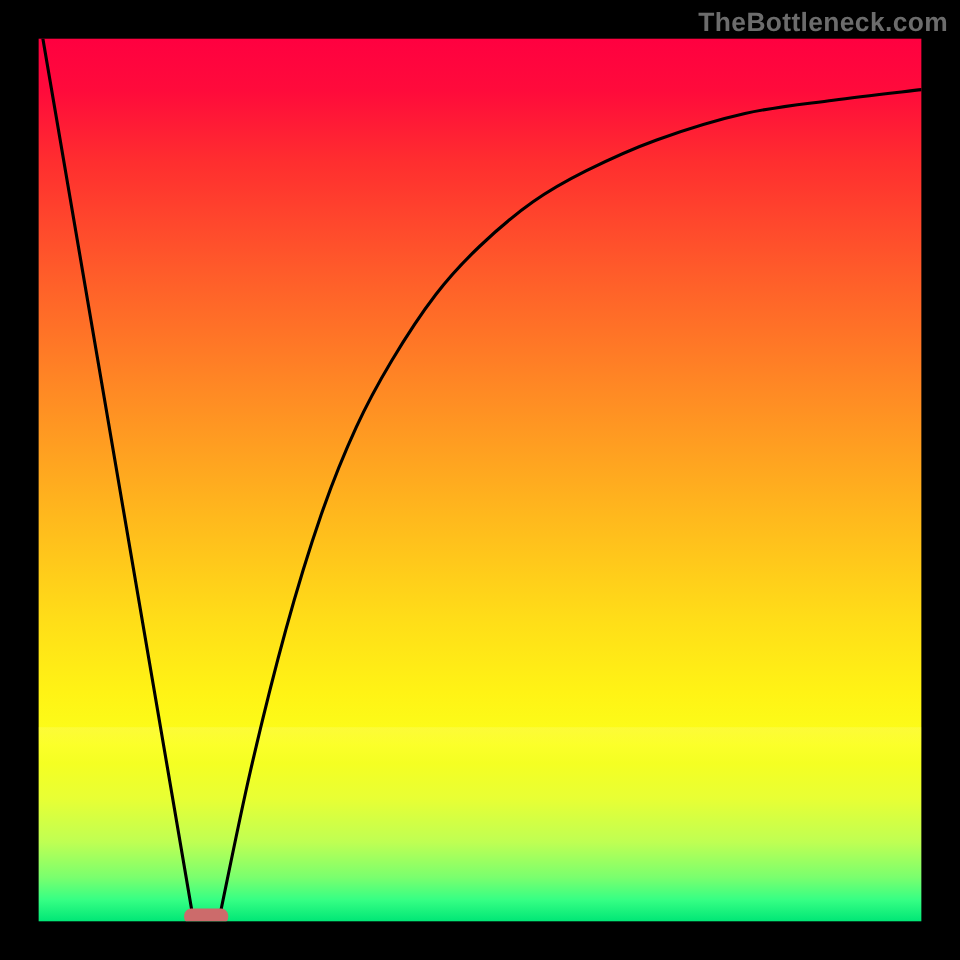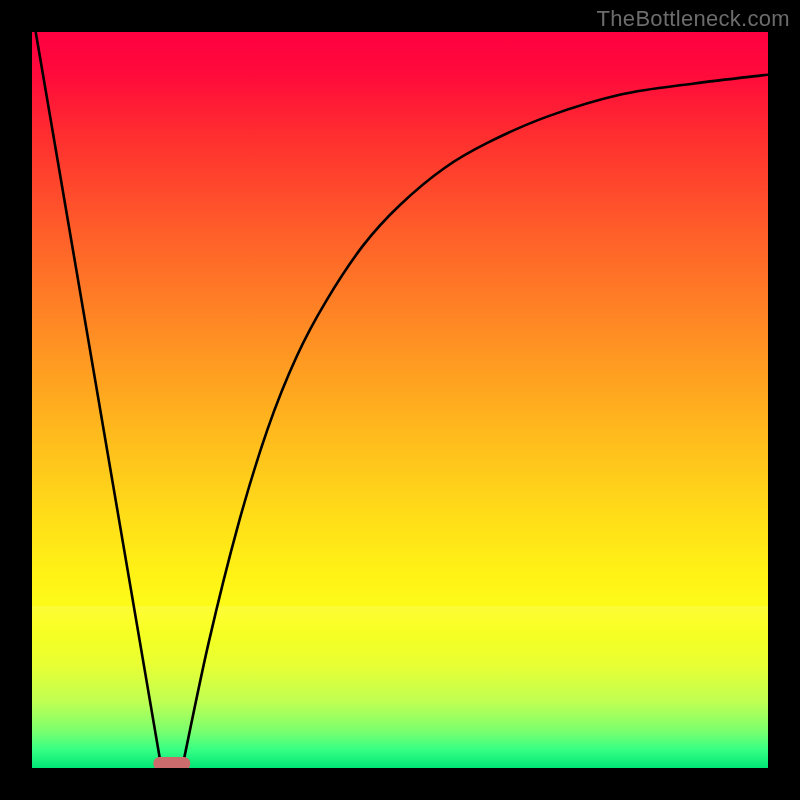--- a/index.html
+++ b/index.html
@@ -53,21 +53,21 @@
     top: 78%;
     height: 4%;
     background: linear-gradient(to bottom, rgba(255,255,200,0.18), rgba(255,255,200,0));
   }
   .watermark {
     position: absolute;
     top: 6px;
     right: 10px;
     color: #6c6c6c;
     font-size: 22px;
-    font-weight: 400;
+    font-weight: 700;
     letter-spacing: 0.3px;
     user-select: none;
   }
   svg {
     position: absolute;
     inset: 0;
   }
 </style>
 </head>
 <body>

